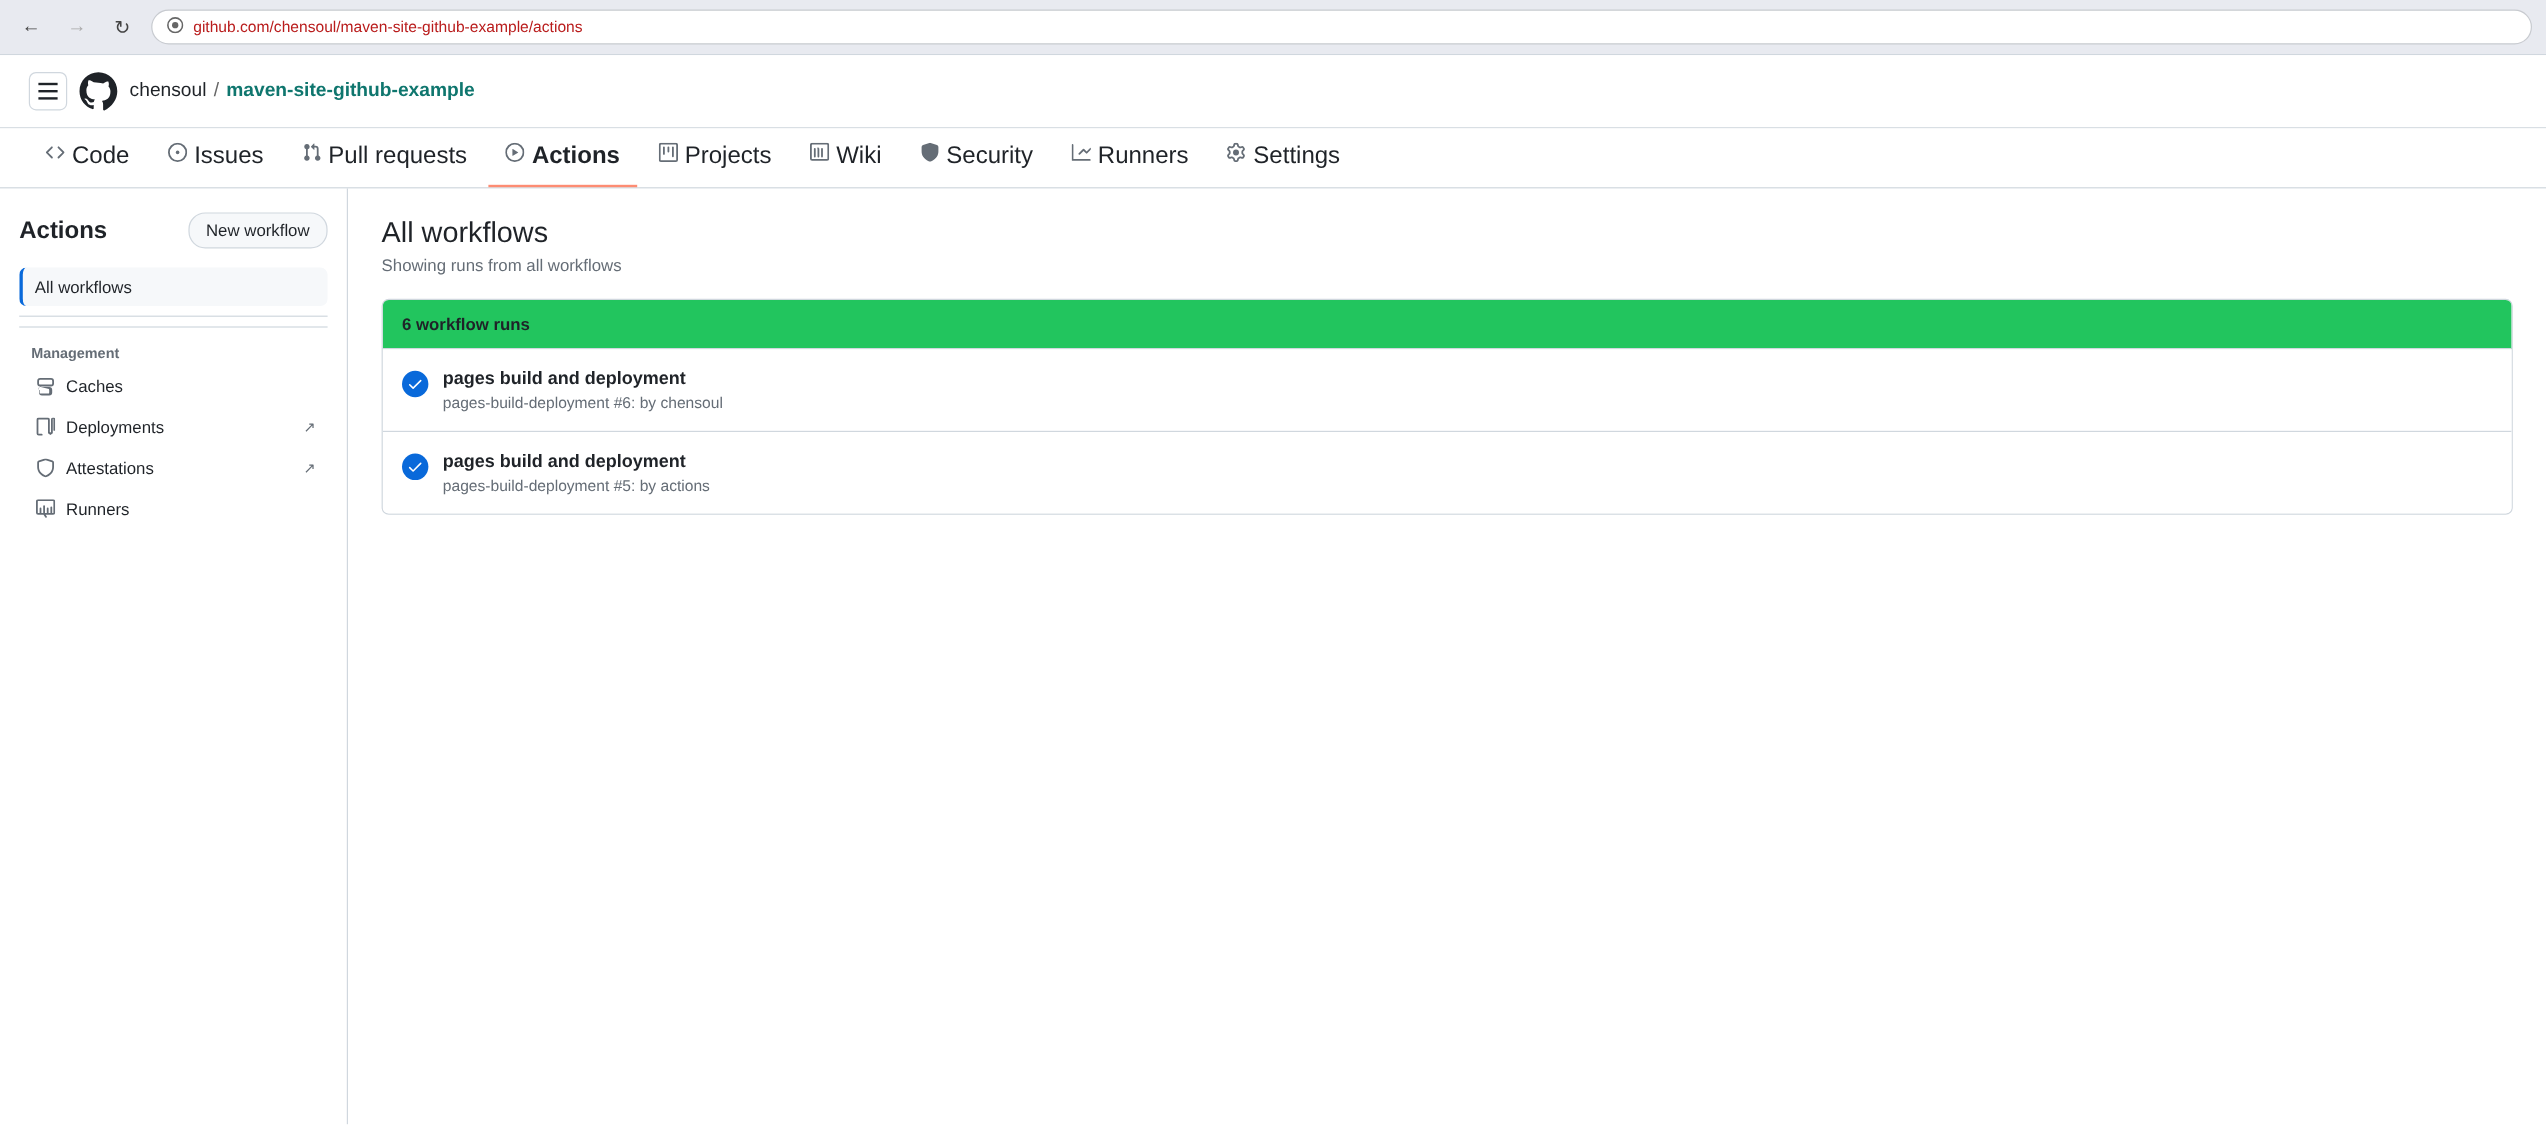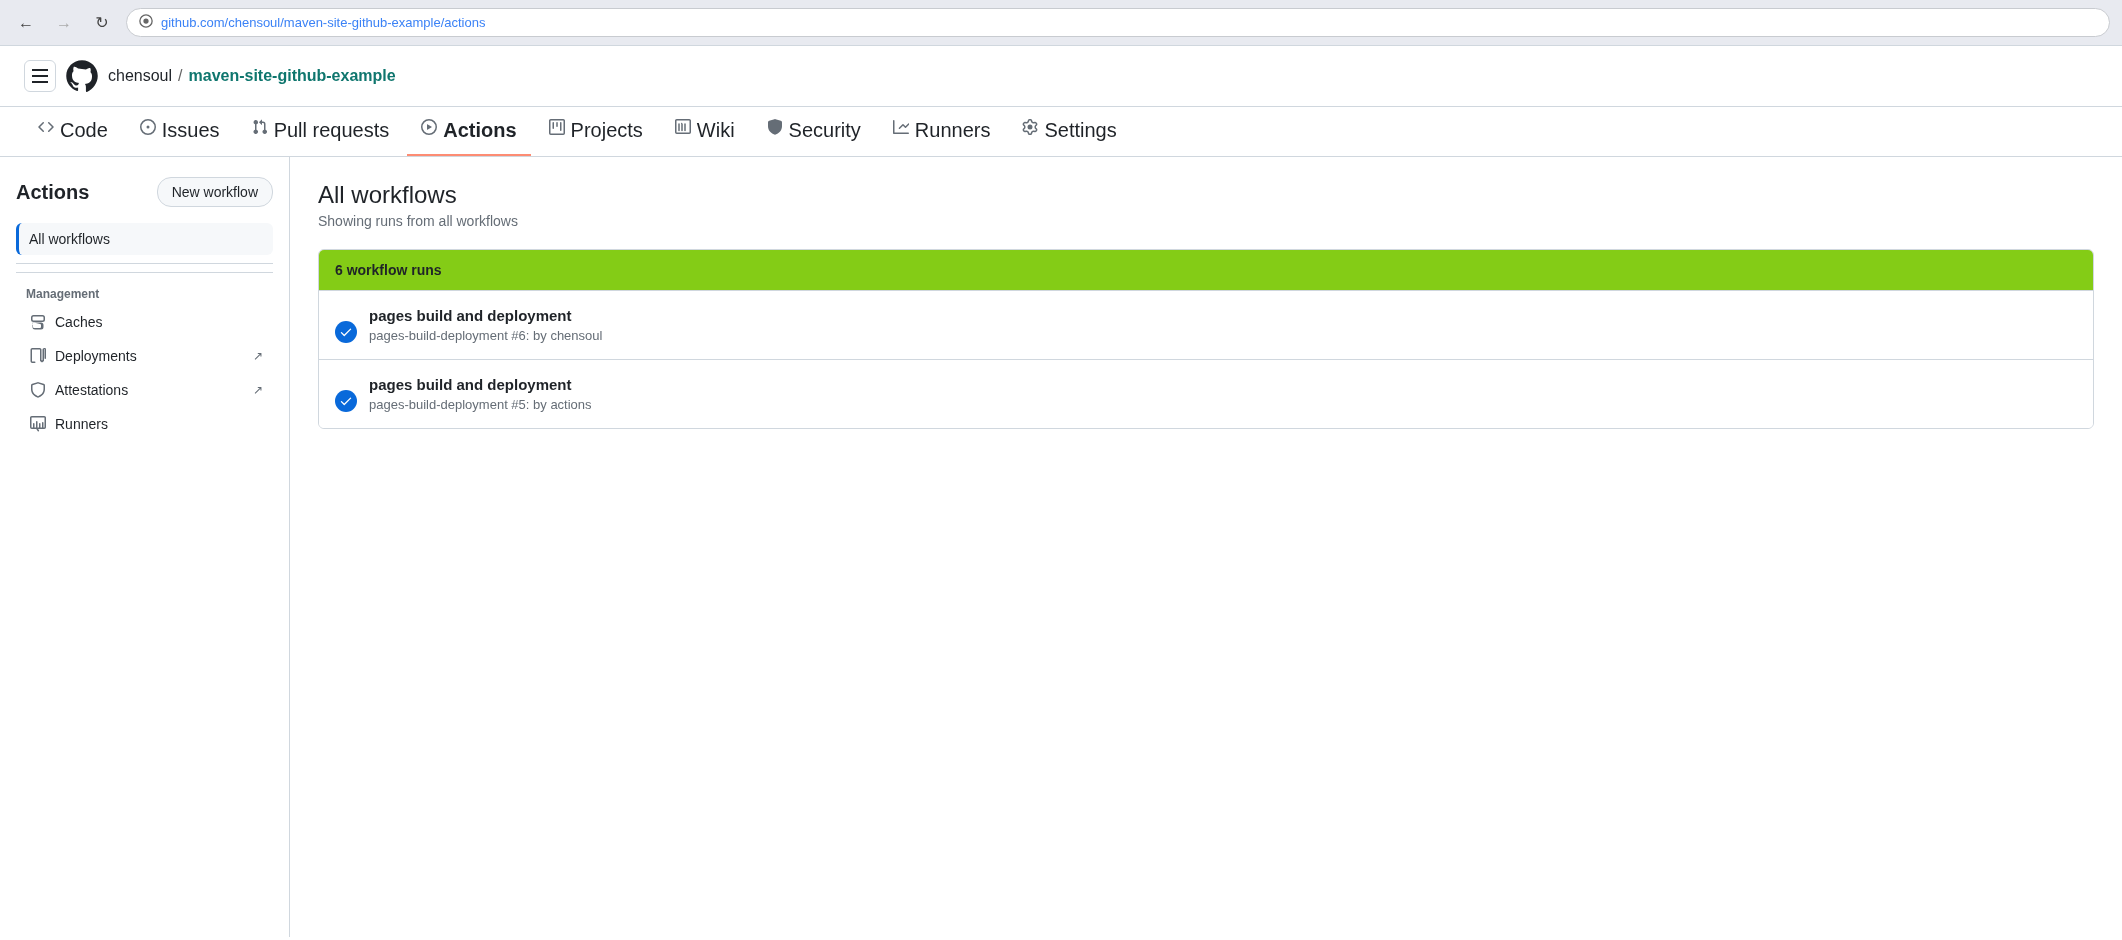--- a/index.html
+++ b/index.html
@@ -26,21 +26,21 @@
     }
     .browser-nav-btn.disabled { color: #aaa; cursor: default; }
     .browser-address-bar {
       flex: 1;
       background: #fff;
       border: 1px solid #c8cbd0;
       border-radius: 20px;
       padding: 5px 12px;
       font-size: 13px;
       display: flex; align-items: center; gap: 8px;
-      color: #3b82f6;
+      color: #b91c1c;
     }
     .browser-address-icon { color: #666; font-size: 12px; }
 
     
     .gh-header {
       background: #fff;
       border-bottom: 1px solid #d0d7de;
       padding: 12px 24px;
       display: flex;
       align-items: center;
@@ -167,29 +167,29 @@
     }
 
     
     .runs-container {
       border: 1px solid #d0d7de;
       border-radius: 6px;
       overflow: hidden;
     }
     .runs-header {
       padding: 12px 16px;
-      background: #84cc16;
+      background: #22c55e;
       border-bottom: 1px solid #d0d7de;
       font-size: 14px;
       font-weight: 600;
       color: #1f2328;
     }
     .run-item {
       display: flex;
-      align-items: flex-end;
+      align-items: flex-start;
       padding: 16px;
       border-bottom: 1px solid #d0d7de;
       background: #fff;
       cursor: pointer;
     }
     .run-item:last-child { border-bottom: none; }
     .run-status-icon {
       width: 22px; height: 22px;
       margin-right: 12px;
       flex-shrink: 0;

